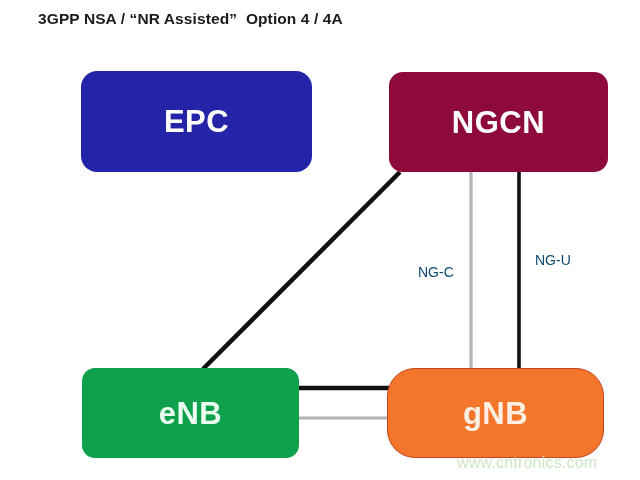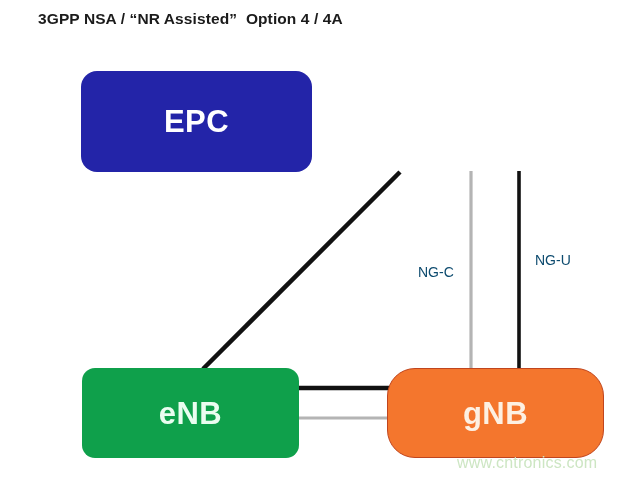--- a/index.html
+++ b/index.html
@@ -124,20 +124,23 @@
 
     <line x1="294" y1="388" x2="392" y2="388" stroke="#111111" stroke-width="4.5" stroke-linecap="butt"></line>
 
     <line x1="294" y1="418" x2="392" y2="418" stroke="#b4b4b4" stroke-width="3.2" stroke-linecap="butt"></line>
   </svg>
 
   <div class="node" id="node-epc">
     <span class="node-label">EPC</span>
   </div>
 
+  <div class="node" id="node-ngcn">
+    <span class="node-label">NGCN</span>
+  </div>
 
   <div class="node" id="node-enb">
     <span class="node-label">eNB</span>
   </div>
 
   <div class="node" id="node-gnb">
     <span class="node-label">gNB</span>
   </div>
 
   <div class="link-label" id="label-ngc">NG-C</div>

